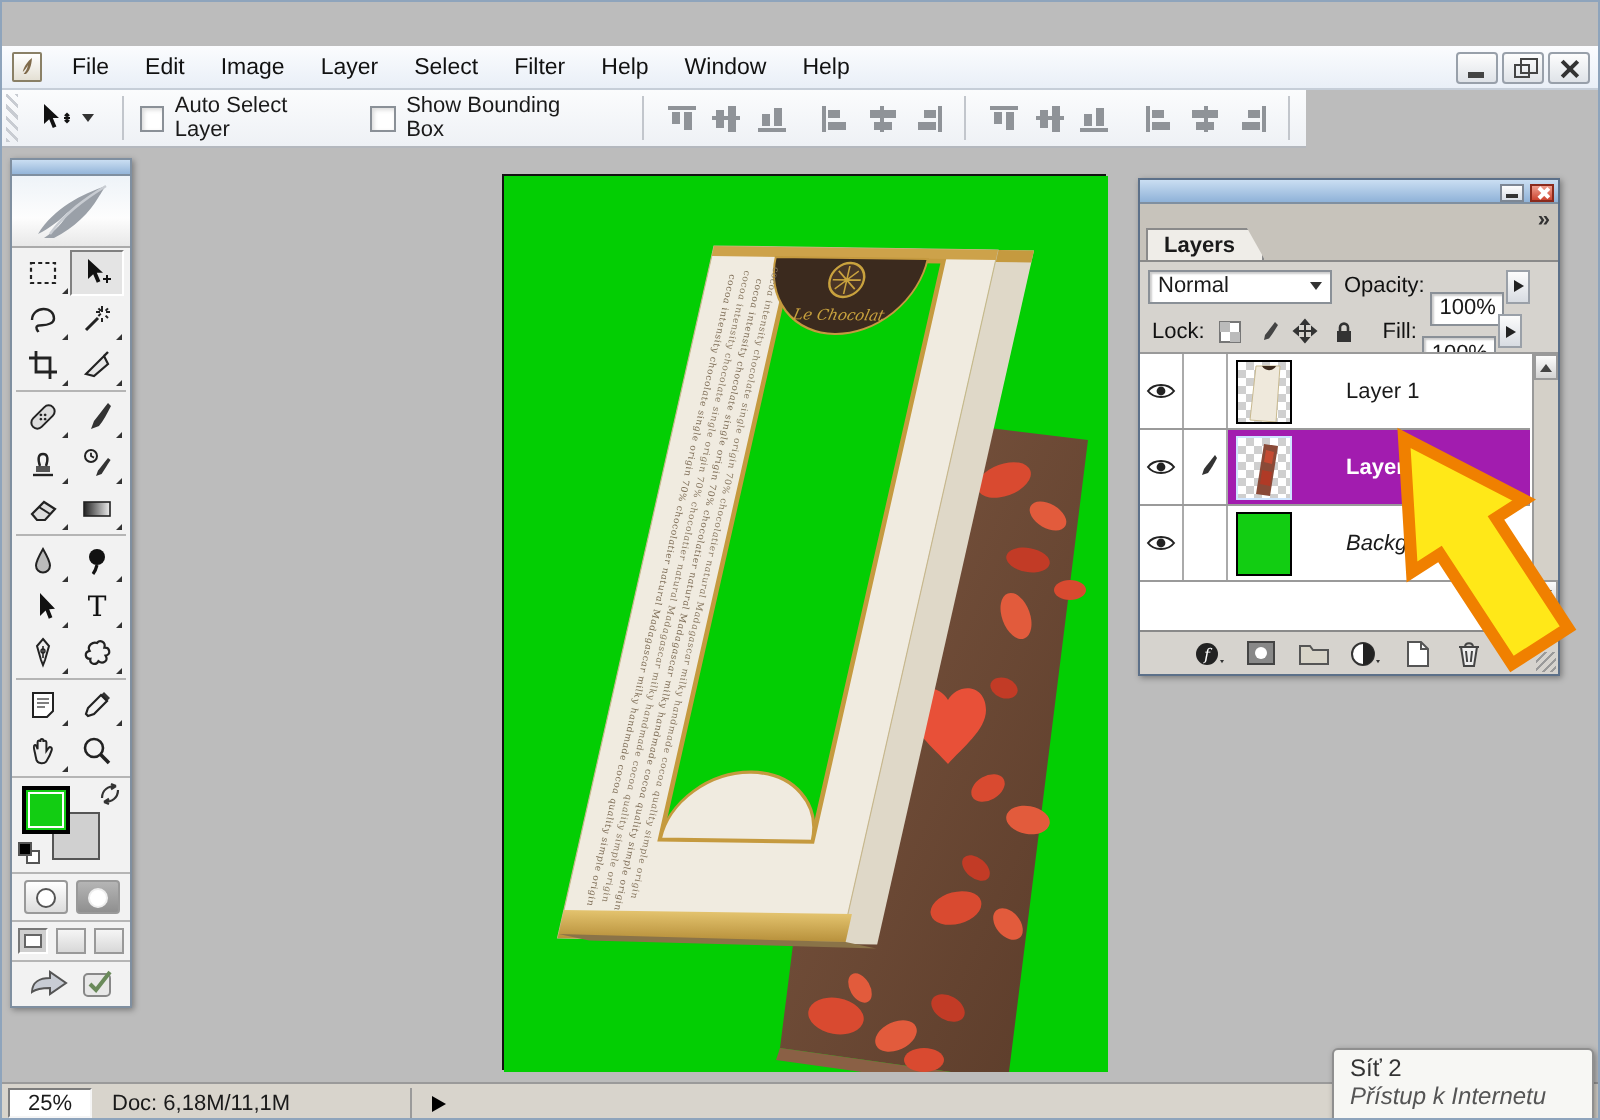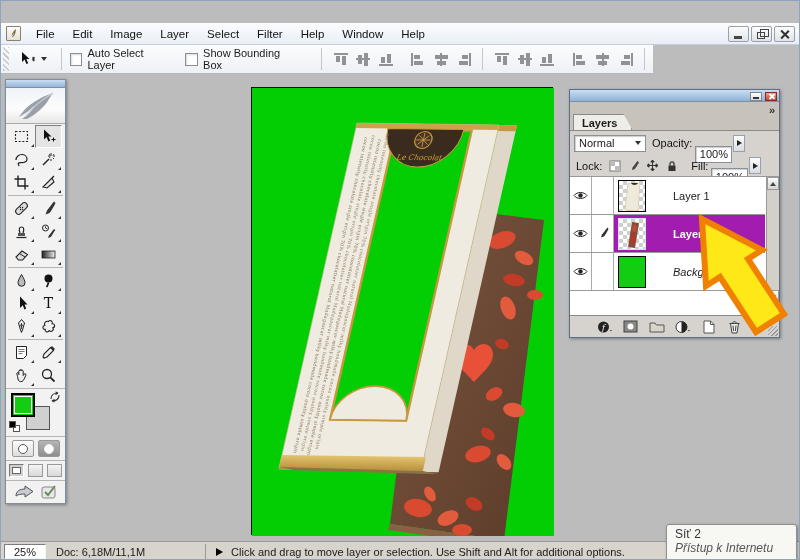--- a/index.html
+++ b/index.html
@@ -121,21 +121,21 @@
   .pal-btn .px { position:absolute; left:2.5px; top:0.5px; width:6px; height:6px; }
   .pal-btn .px::before,.pal-btn .px::after { content:""; position:absolute; left:2.4px; top:-0.5px; width:1.6px; height:7px; background:#fff; }
   .pal-btn .px::before { transform:rotate(45deg); } .pal-btn .px::after { transform:rotate(-45deg); }
   .tab-row { height:29px; background:#c7c3bb; display:flex; align-items:flex-end; position:relative;
     border-bottom:1px solid #8a8a8a; }
   .tab { height:16px; margin-left:3px; padding:2px 14px 0 8px; background:#efede8; font-weight:bold;
     font-size:11px; clip-path:polygon(0 0, calc(100% - 9px) 0, 100% 100%, 0 100%); border:1px solid #8a8a8a; border-bottom:none; }
   .pal-menu { position:absolute; right:5px; top:2px; font-size:11px; font-weight:bold; color:#333; letter-spacing:-1px; }
   .ctl-row { display:flex; align-items:center; padding:0 4px; }
   .blend-row { height:24px; } .lock-row { height:21px; }
-  .dd { width:72px; height:17px; background:#fff; border:1px solid #8a9097;
+  .dd { width:92px; height:17px; background:#fff; border:1px solid #8a9097;
     box-shadow:inset 1px 1px 1px rgba(0,0,0,.2); display:flex; align-items:center;
     justify-content:space-between; padding:0 4px; font-size:11px; }
   .lbl { font-size:11px; color:#111; margin:0 3px 0 6px; }
   .val { width:37px; height:17px; background:#fff; border:1px solid #8a9097;
     box-shadow:inset 1px 1px 1px rgba(0,0,0,.2); display:flex; align-items:center; justify-content:center; font-size:11px;margin-top:22px; }
   .spin { width:12px; height:17px; border:1px solid #9aa0a8; background:linear-gradient(#fcfcfc,#d8dce2);
     display:flex; align-items:center; justify-content:center; margin-left:1px; }
   .tri-r { width:0; height:0; border-top:3.5px solid transparent; border-bottom:3.5px solid transparent; border-left:5px solid #222; }
   .lock-ico { width:15px; height:15px; margin:0 2px; display:flex; align-items:center; justify-content:center; }
   .layer-list { position:relative; height:155px; background:#fff; border-top:1px solid #999; overflow:hidden; }
@@ -744,21 +744,20 @@
         <div class="pal-grip"></div>
       </div>
     </div>
   </div>
 
   <div class="statusbar">
     <div class="zoombox">25%</div>
     <div class="docinfo">Doc: 6,18M/11,1M</div>
     <div class="ssep"></div>
     <div class="splay"></div>
-    <div class="smsg">Click and drag to move layer or selection.  Use Shift and Alt for additional options.</div>
   </div>
 
   <div class="net-tip">
     <div class="t1">Síť 2</div>
     <div class="t2">Přístup k Internetu</div>
   </div>
 
   <svg class="arrow-overlay" width="200" height="160" viewBox="0 0 200 160">
     <polygon points="101,28 161,59 147,68 183,123 155,141 119,86 105,95" fill="#ffe818" stroke="#f08000" stroke-width="6" stroke-linejoin="miter"></polygon>
   </svg>

